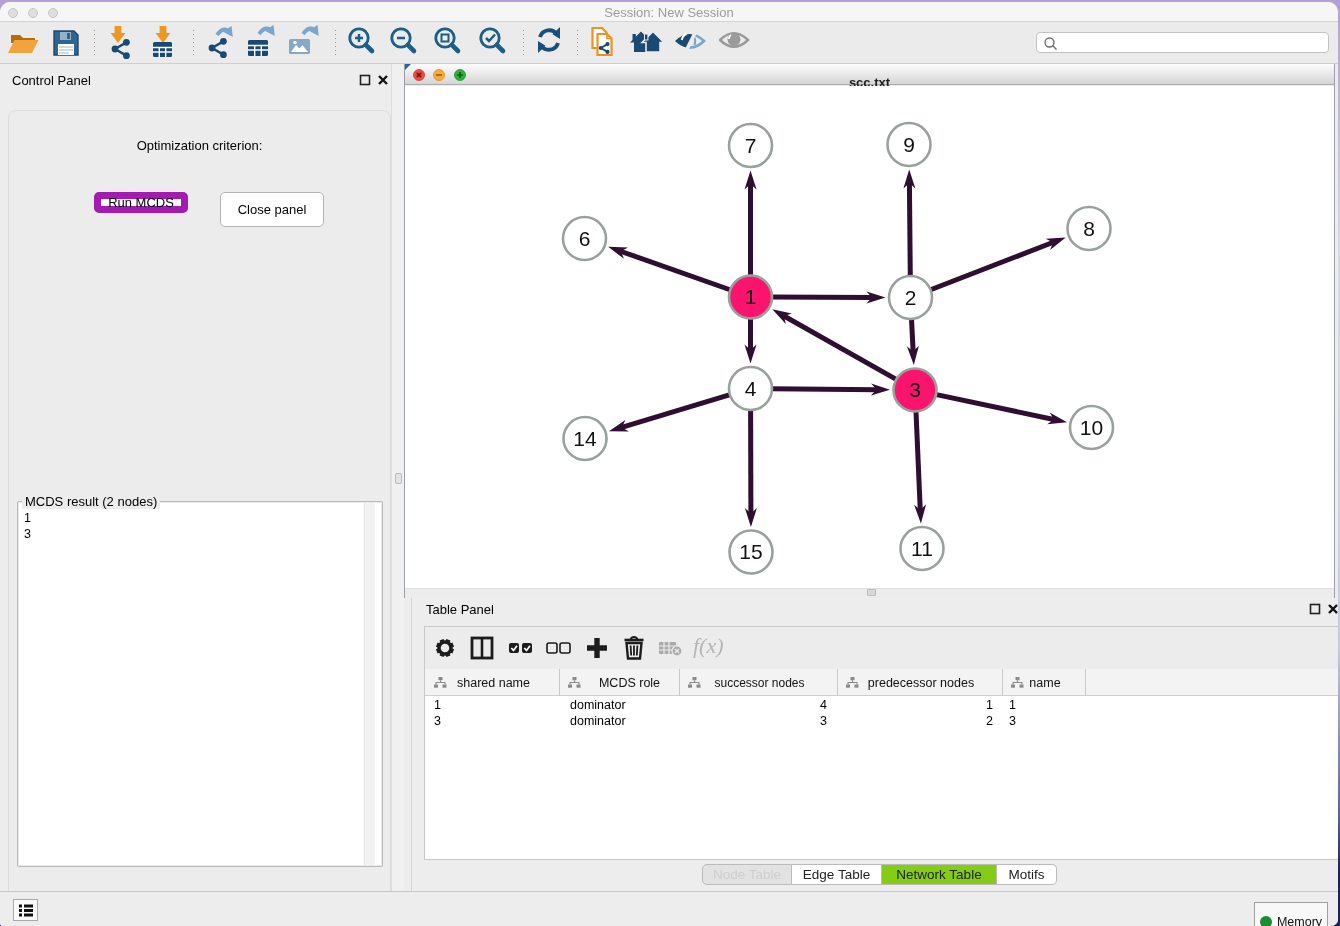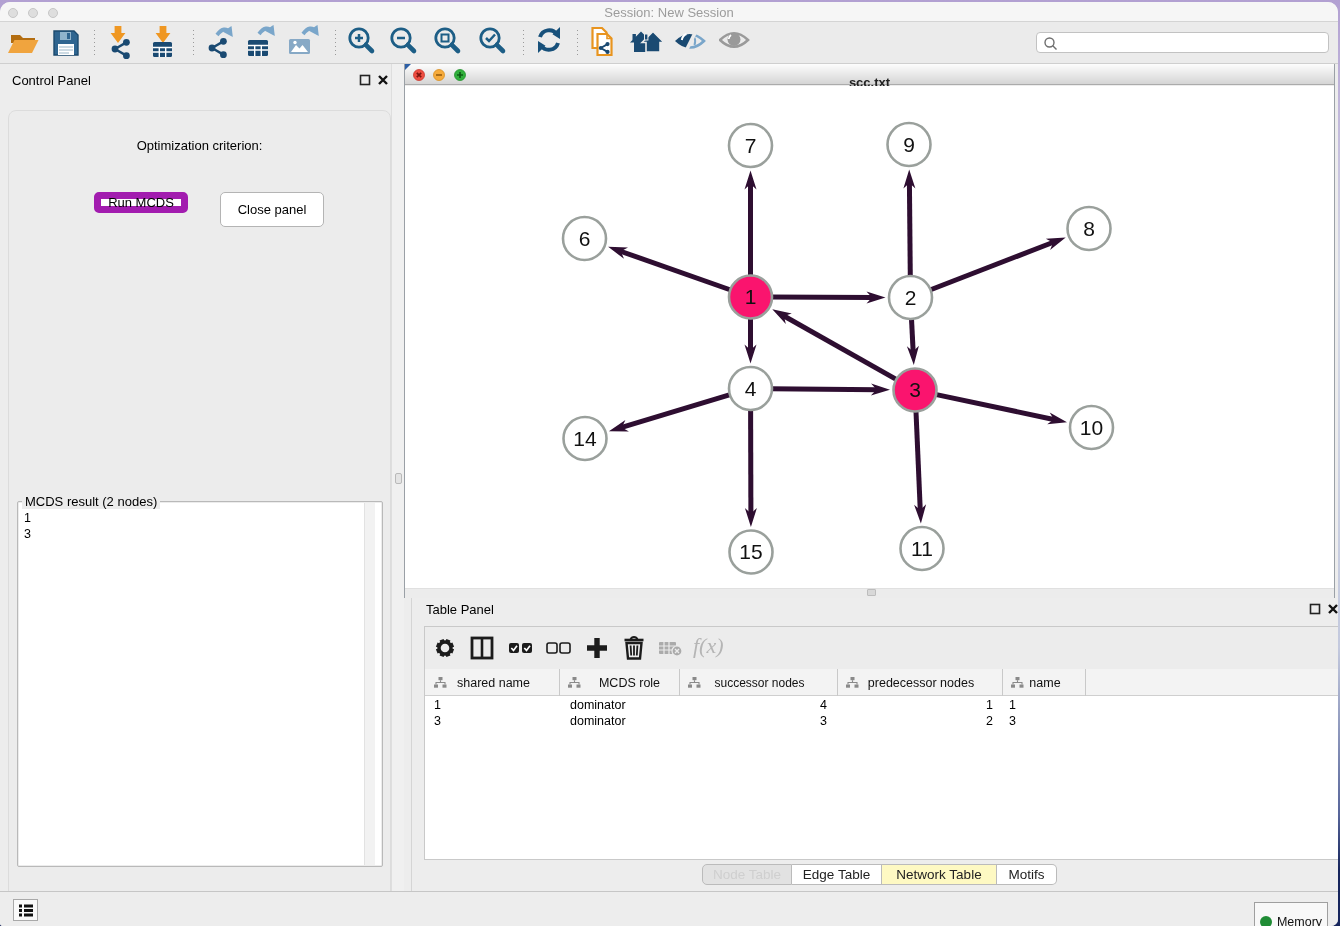--- a/index.html
+++ b/index.html
@@ -381,21 +381,21 @@
 <div class="a" style="left:9px;top:87px;font-size:12.5px">3</div>
 <div class="a" style="left:145px;top:87px;font-size:12.5px">dominator</div>
 <div class="a" style="left:330px;top:87px;width:72px;text-align:right;font-size:12.5px">3</div>
 <div class="a" style="left:495px;top:87px;width:73px;text-align:right;font-size:12.5px">2</div>
 <div class="a" style="left:584px;top:87px;font-size:12.5px">3</div>
   </div>
 
   <div class="a" style="left:290px;top:266px;height:21px;display:flex;font-size:13.5px;color:#222">
     <div style="width:90px;background:#e2e2e2;border:1px solid #bbb;border-radius:5px 0 0 5px;display:flex;align-items:center;justify-content:center;color:#cfcfcf">Node Table</div>
     <div style="width:90px;background:#fff;border:1px solid #bbb;border-left:none;display:flex;align-items:center;justify-content:center">Edge Table</div>
-    <div style="width:115px;background:#fef9c3;border:1px solid #bbb;border-left:none;display:flex;align-items:center;justify-content:center">Network Table</div>
+    <div style="width:115px;background:#84cc16;border:1px solid #bbb;border-left:none;display:flex;align-items:center;justify-content:center">Network Table</div>
     <div style="width:60px;background:#fff;border:1px solid #bbb;border-left:none;border-radius:0 5px 5px 0;display:flex;align-items:center;justify-content:center">Motifs</div>
   </div>
 </div>
 
 <div class="a" style="left:0;top:891px;width:1338px;height:35px;background:#ededed;border-top:1px solid #c6c6c6">
   <div class="a" style="left:13px;top:7px;width:25px;height:22px;background:#fafafa;border:1px solid #a9a9a9">
     <svg width="23" height="20">
             <g fill="#111">
       <rect x="5" y="4.5" width="3" height="3"></rect>
               <rect x="10" y="4.5" width="9" height="3"></rect>

